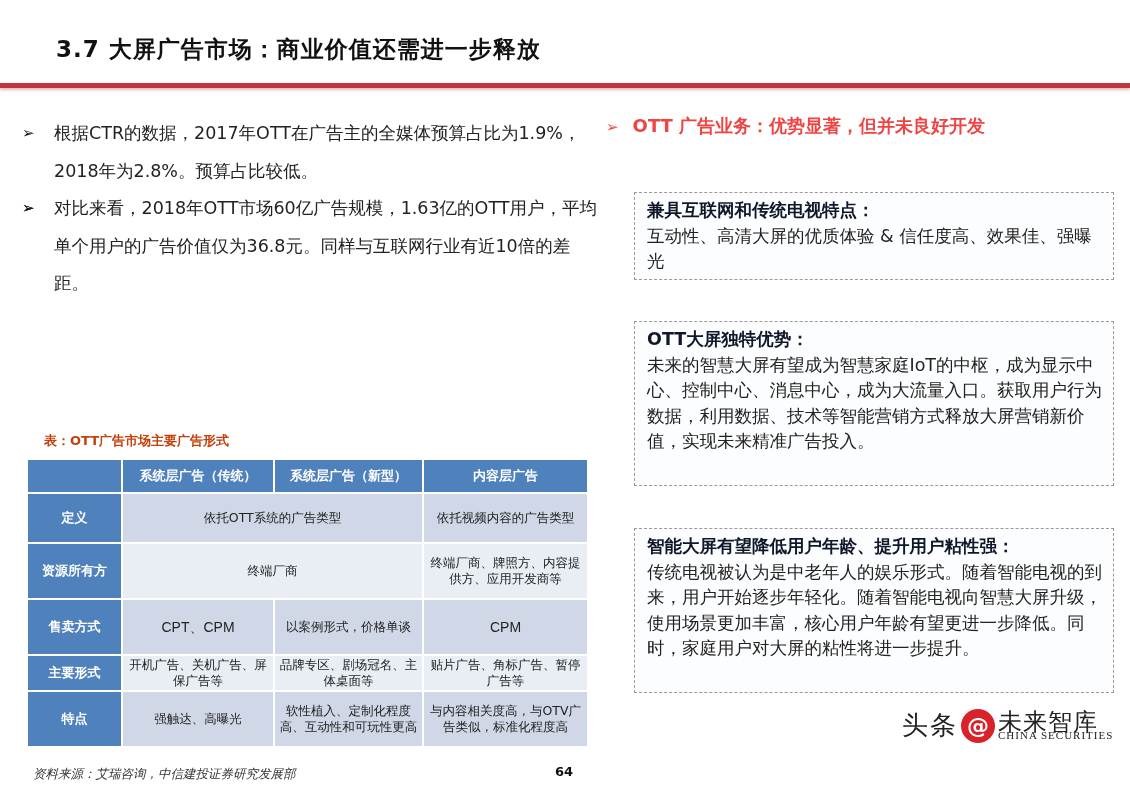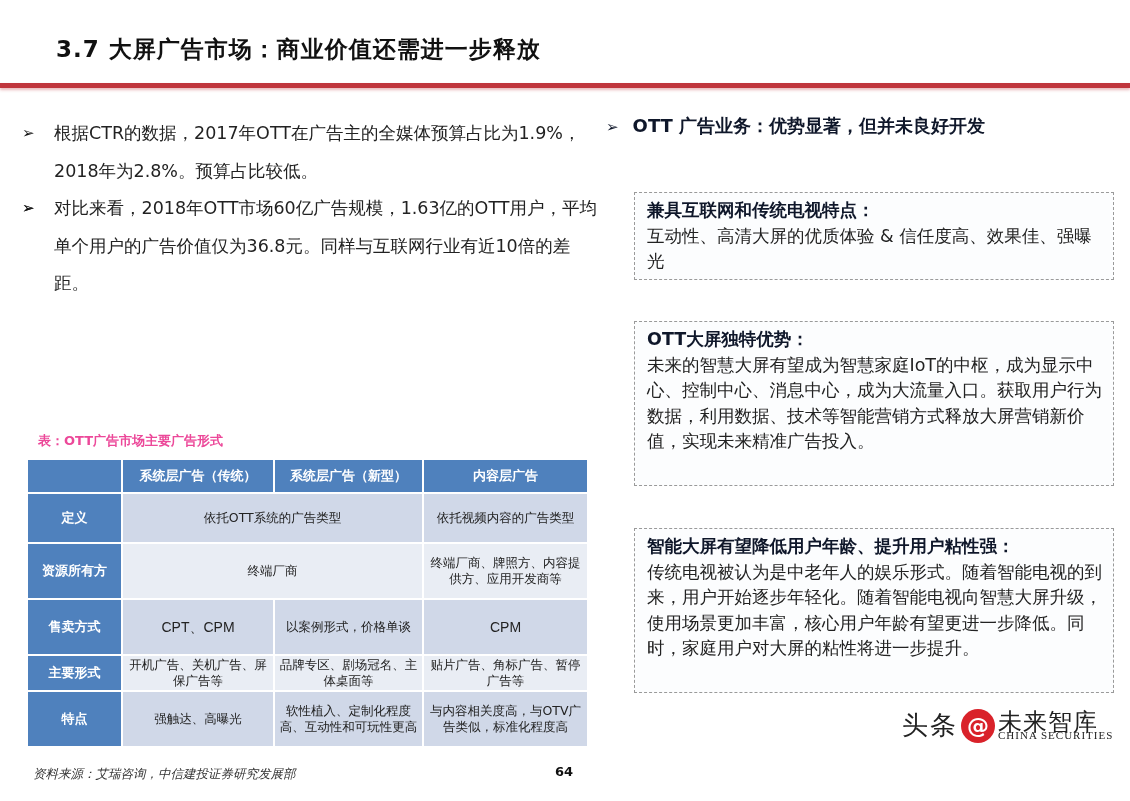--- a/index.html
+++ b/index.html
@@ -2,29 +2,29 @@
 <html><head>
 <meta charset="utf-8">
 <style>
   * { box-sizing: border-box; margin: 0; padding: 0; }
   body { width: 1130px; height: 801px; background: #ffffff; font-family: "DejaVu Sans", "Liberation Sans", sans-serif; color: #1a1a1a; position: relative; overflow: hidden; }
   .page-title { position: absolute; left: 56px; top: 34px; font-size: 23px; font-weight: bold; color: #111; letter-spacing: 1px; white-space: nowrap; }
   .title-rule { position: absolute; left: 0; top: 83px; width: 1130px; height: 5px; background: #c0363d; box-shadow: 0 2px 3px rgba(192,54,61,0.35); }
   .bullets { position: absolute; left: 22px; top: 115px; width: 580px; }
   .bullet { position: relative; padding-left: 32px; font-size: 17.5px; line-height: 37.5px; color: #222; }
   .bullet .arrow { position: absolute; left: 0; top: 0; font-size: 15px; color: #111; }
-  .table-caption { position: absolute; left: 38px; top: 432px; font-size: 13px; font-weight: bold; color: #ec4899; }
+  .table-caption { position: absolute; left: 44px; top: 432px; font-size: 13px; font-weight: bold; color: #c2410c; }
   table.ott { position: absolute; left: 26px; top: 458px; width: 563px; border-collapse: separate; border-spacing: 2px; font-size: 12.5px; }
   table.ott th { background: #4f81bd; color: #fff; font-weight: bold; height: 32px; font-size: 13px; text-align: center; }
   table.ott td { text-align: center; color: #222; line-height: 16px; padding: 1px 3px; }
   table.ott td.rowhead { background: #4f81bd; color: #fff; font-weight: bold; width: 93px; font-size: 13px; }
   table.ott tr.odd td.cell { background: #d0d8e8; }
   table.ott tr.even td.cell { background: #e9edf4; }
   .sans { font-family: "Liberation Sans", sans-serif; }
-  .right-heading { position: absolute; left: 606px; top: 114px; font-size: 18px; font-weight: bold; color: #0f172a; white-space: nowrap; }
+  .right-heading { position: absolute; left: 606px; top: 114px; font-size: 18px; font-weight: bold; color: #ef4444; white-space: nowrap; }
   .right-heading .arrow { font-size: 15px; margin-right: 14px; }
   .box { position: absolute; border: 1.5px dashed #9a9a9a; background: #fcfdfe; padding: 5px 10px 6px 12px; font-size: 17.5px; line-height: 25.5px; color: #222; }
   .box .box-title { font-weight: bold; color: #0f172a; }
   .box1 { left: 634px; top: 192px; width: 480px; height: 88px; }
   .box2 { left: 634px; top: 321px; width: 480px; height: 165px; }
   .box3 { left: 634px; top: 528px; width: 480px; height: 165px; }
   .source { position: absolute; left: 33px; top: 766px; font-size: 12.5px; font-style: italic; color: #333; font-family: "DejaVu Serif", serif; }
   .page-num { position: absolute; left: 555px; top: 764px; font-size: 13px; font-weight: bold; color: #111; }
   .watermark { position: absolute; left: 902px; top: 708px; display: flex; align-items: center; }
   .wm-brand { font-size: 26px; color: #222; letter-spacing: 2px; }

